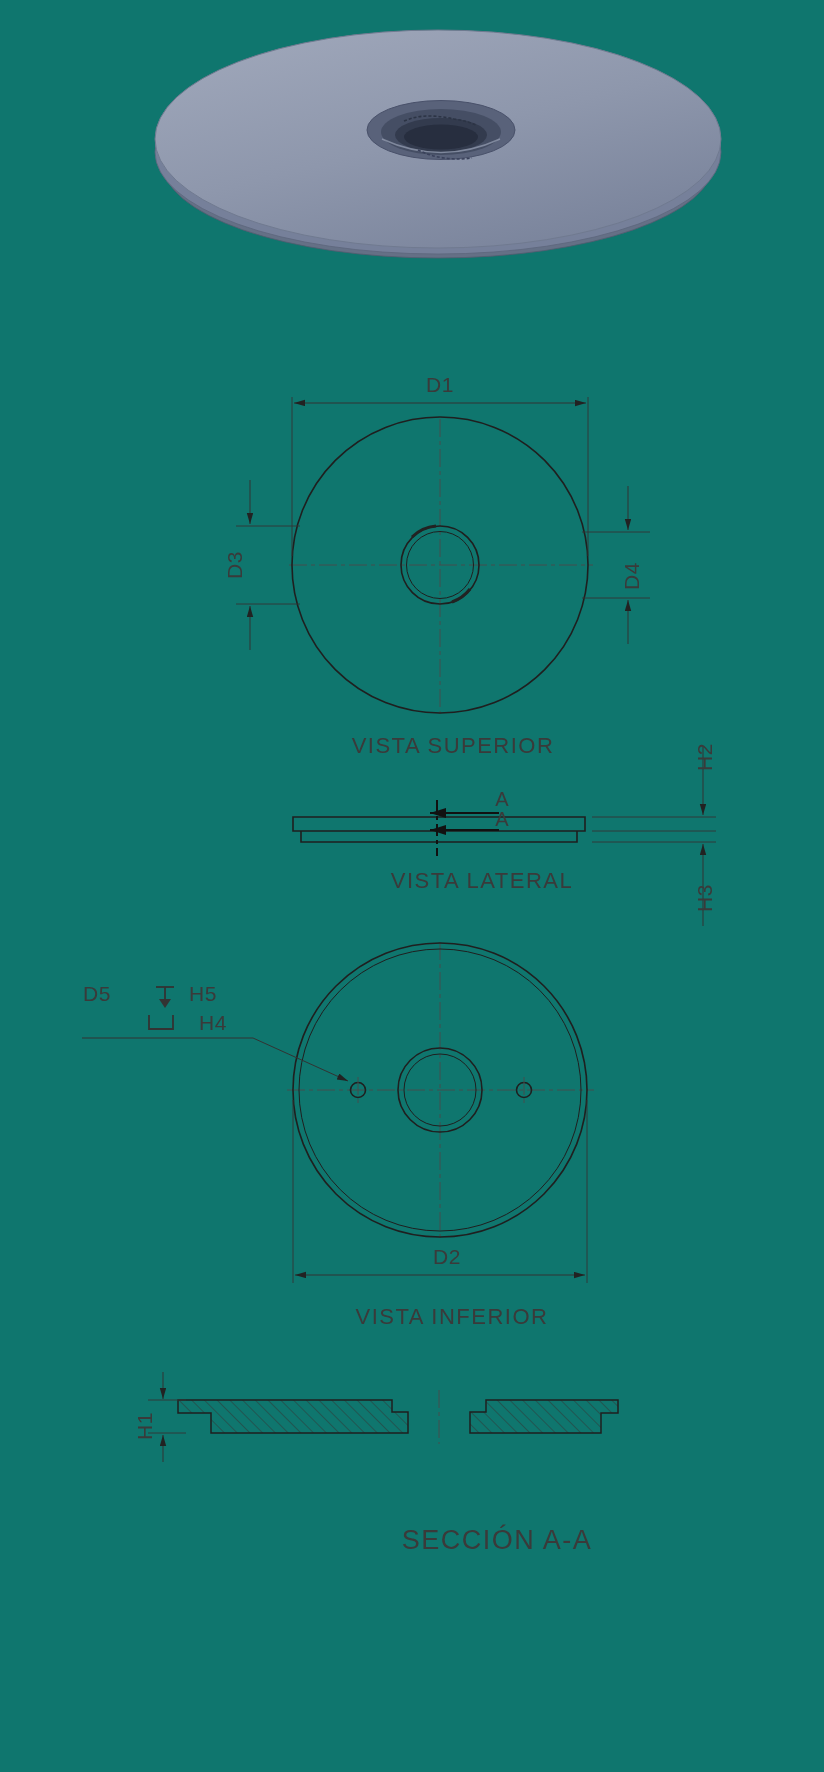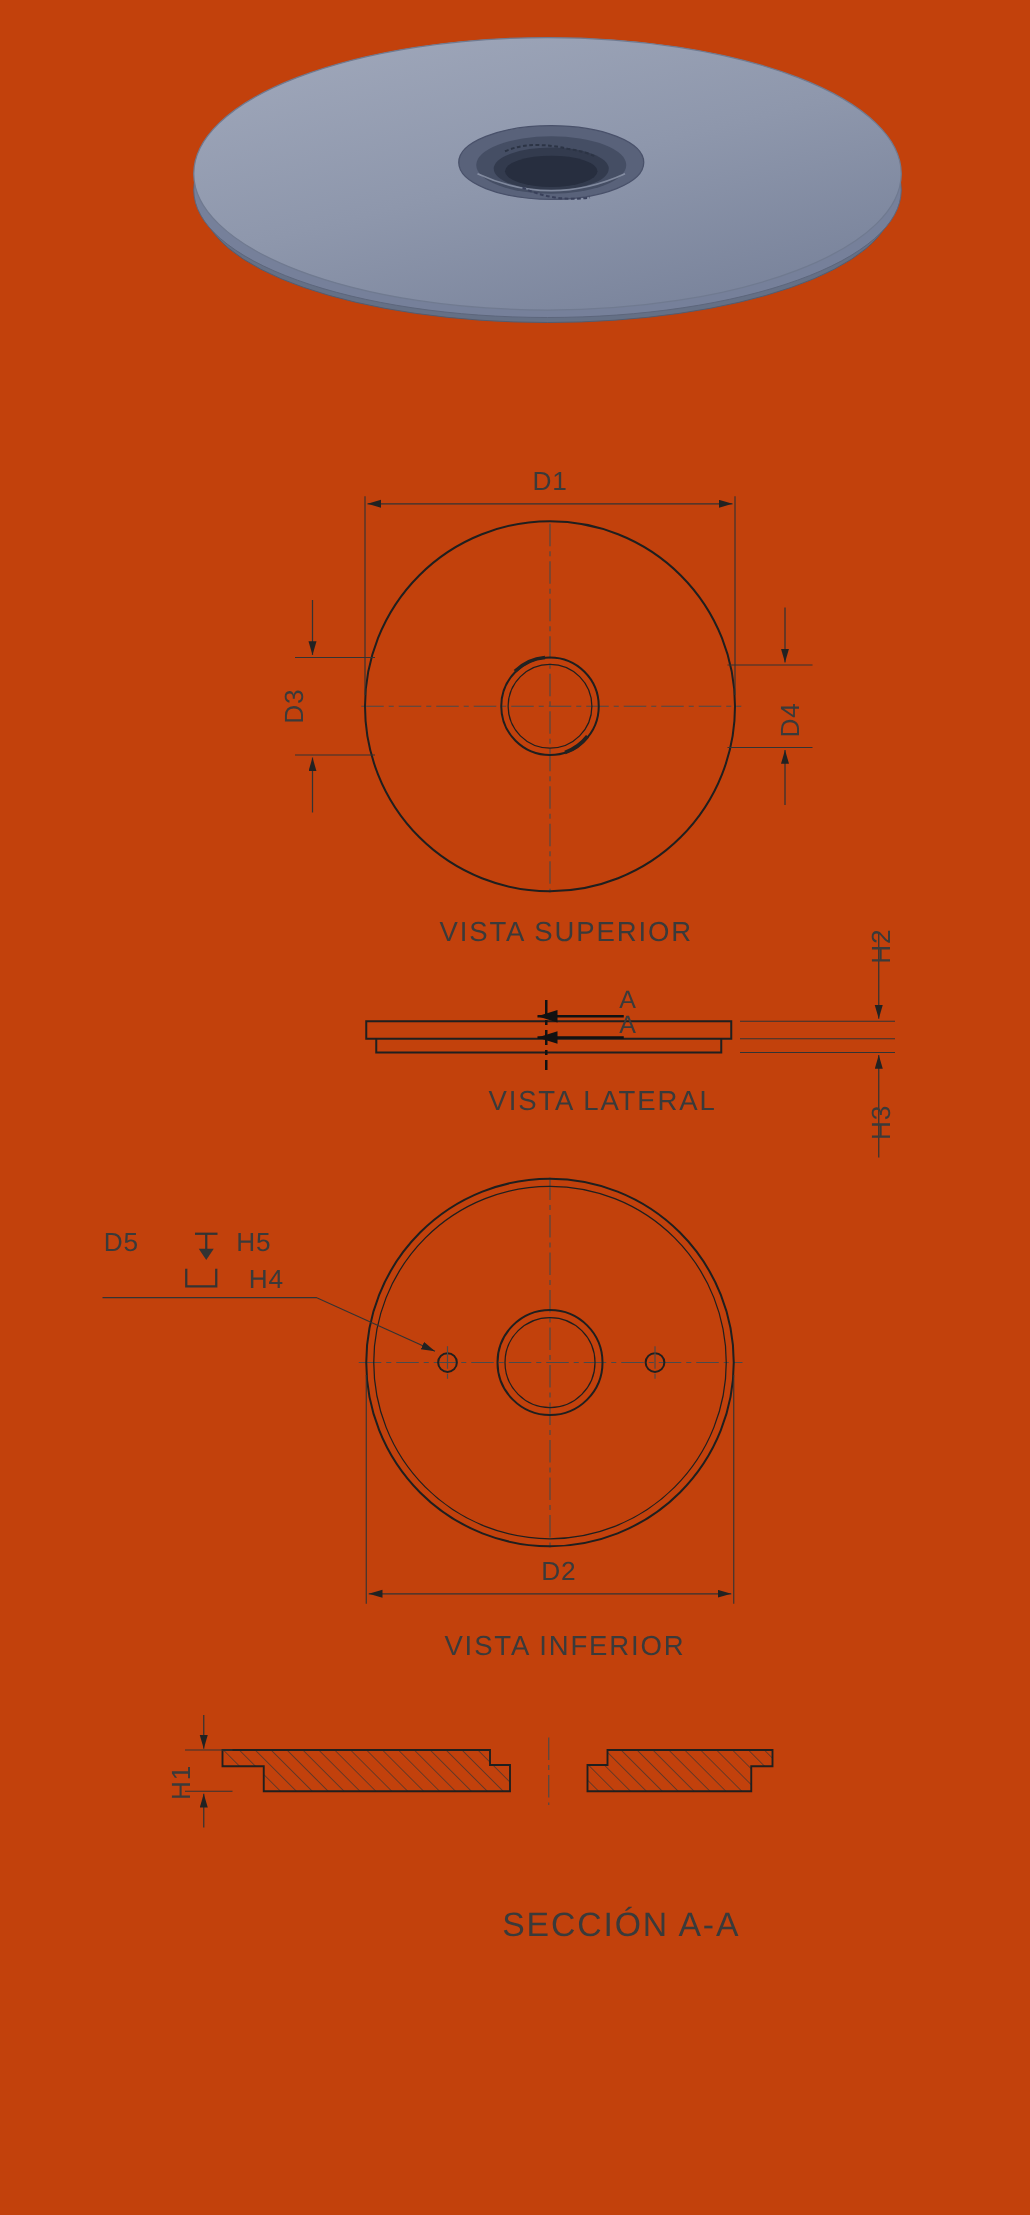--- a/index.html
+++ b/index.html
@@ -1,16 +1,16 @@
 <!DOCTYPE html>
 <html><head>
 <meta charset="utf-8">
 <style>
   html,body{margin:0;padding:0;background:#ffffff;}
-  .stage{width:824px;height:1772px;position:relative;background:#c2410c;}
+  .stage{width:824px;height:1772px;position:relative;background:#0f766e;}
   svg{display:block;}
   text{font-family:"Liberation Sans","DejaVu Sans",sans-serif;fill:#3a3a3a;}
   .view-label{font-size:22px;letter-spacing:1.5px;}
   .dim-label{font-size:21px;letter-spacing:0.5px;}
   .sec-label{font-size:27px;letter-spacing:1.5px;}
   .mark-label{font-size:20px;}
   .edge{stroke:#1f1f1f;stroke-width:1.6;fill:none;}
   .edge-thin{stroke:#1f1f1f;stroke-width:1;fill:none;}
   .dimline{stroke:#333;stroke-width:1;fill:none;}
   .extline{stroke:#333;stroke-width:0.9;fill:none;}

